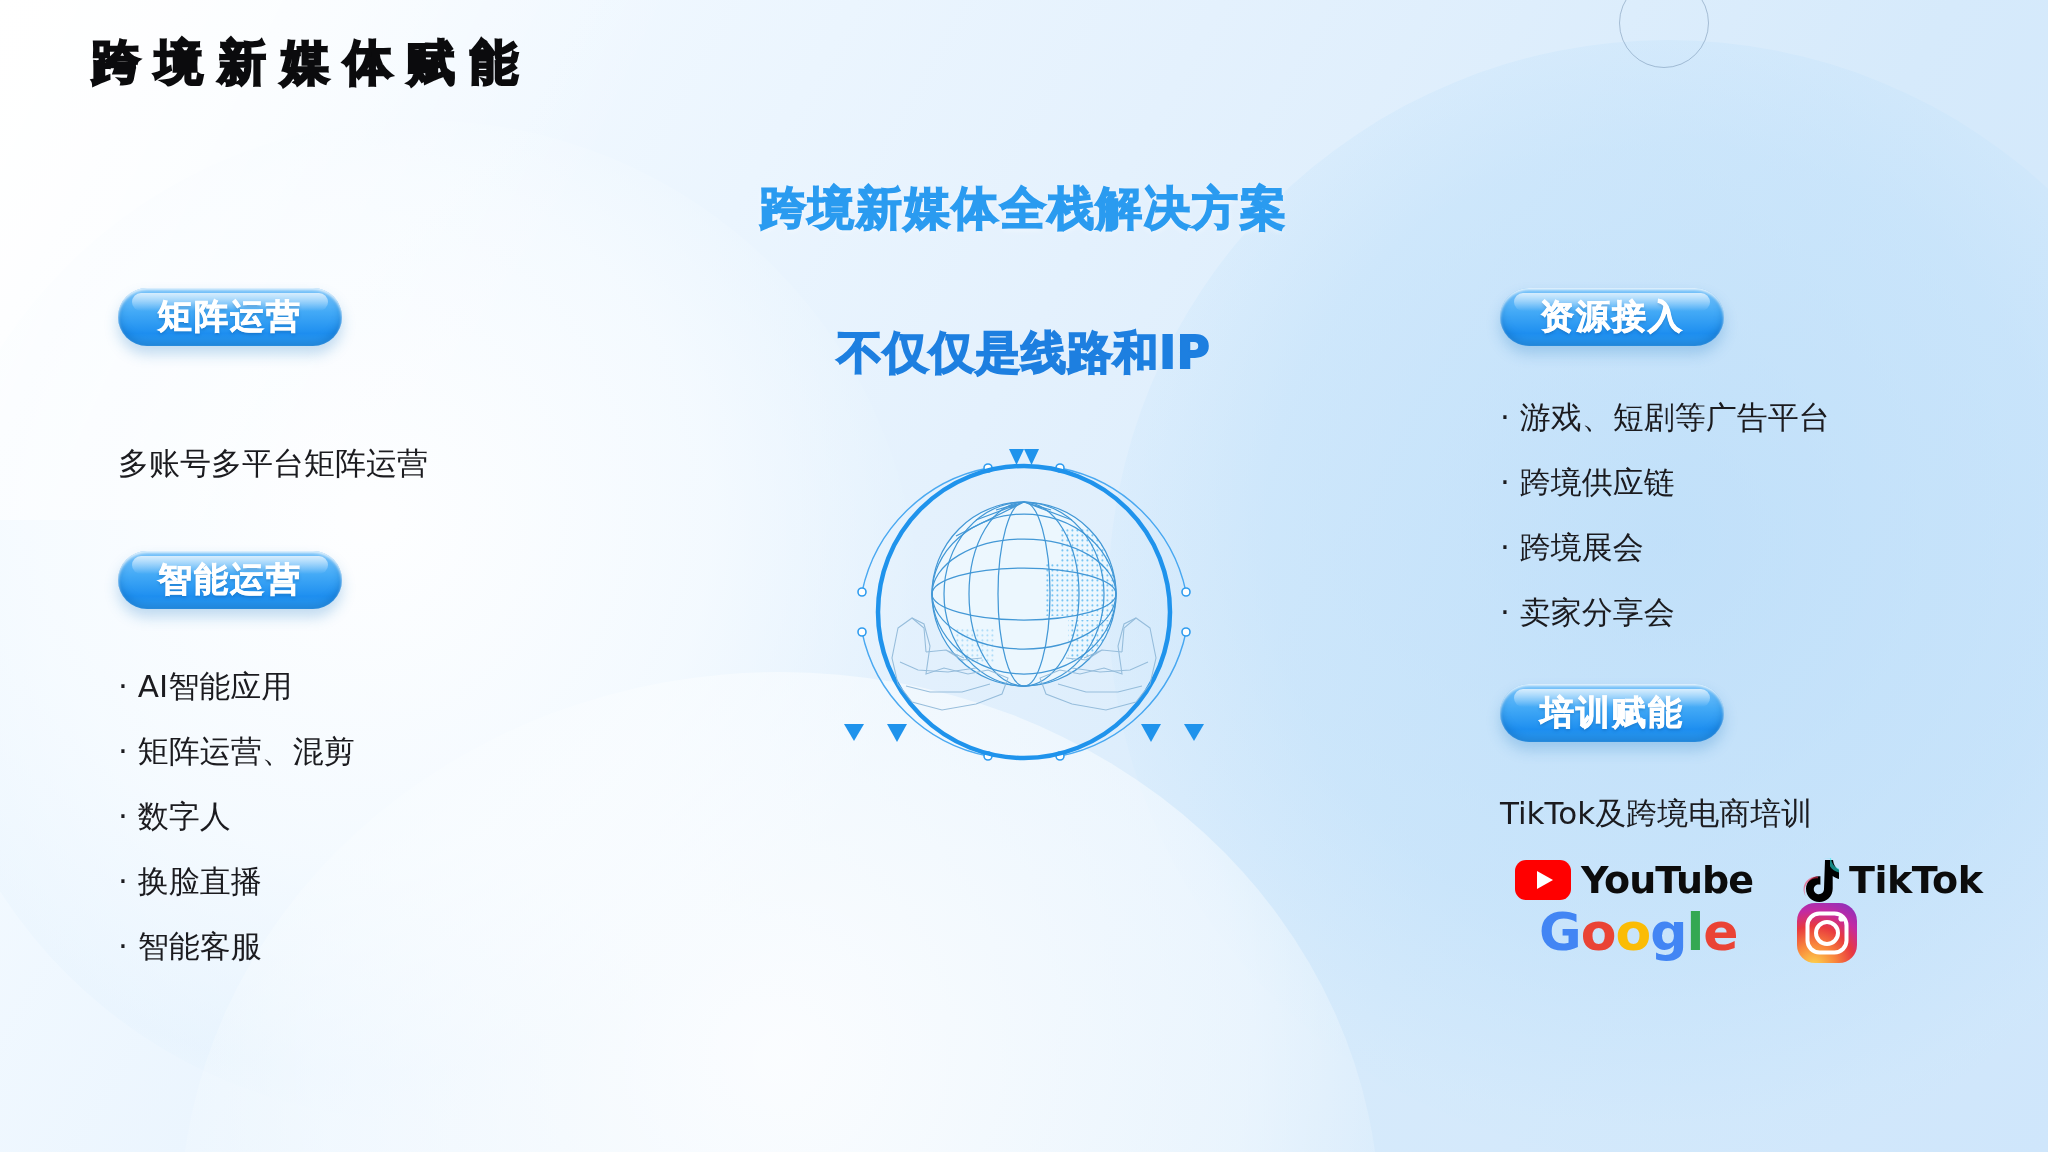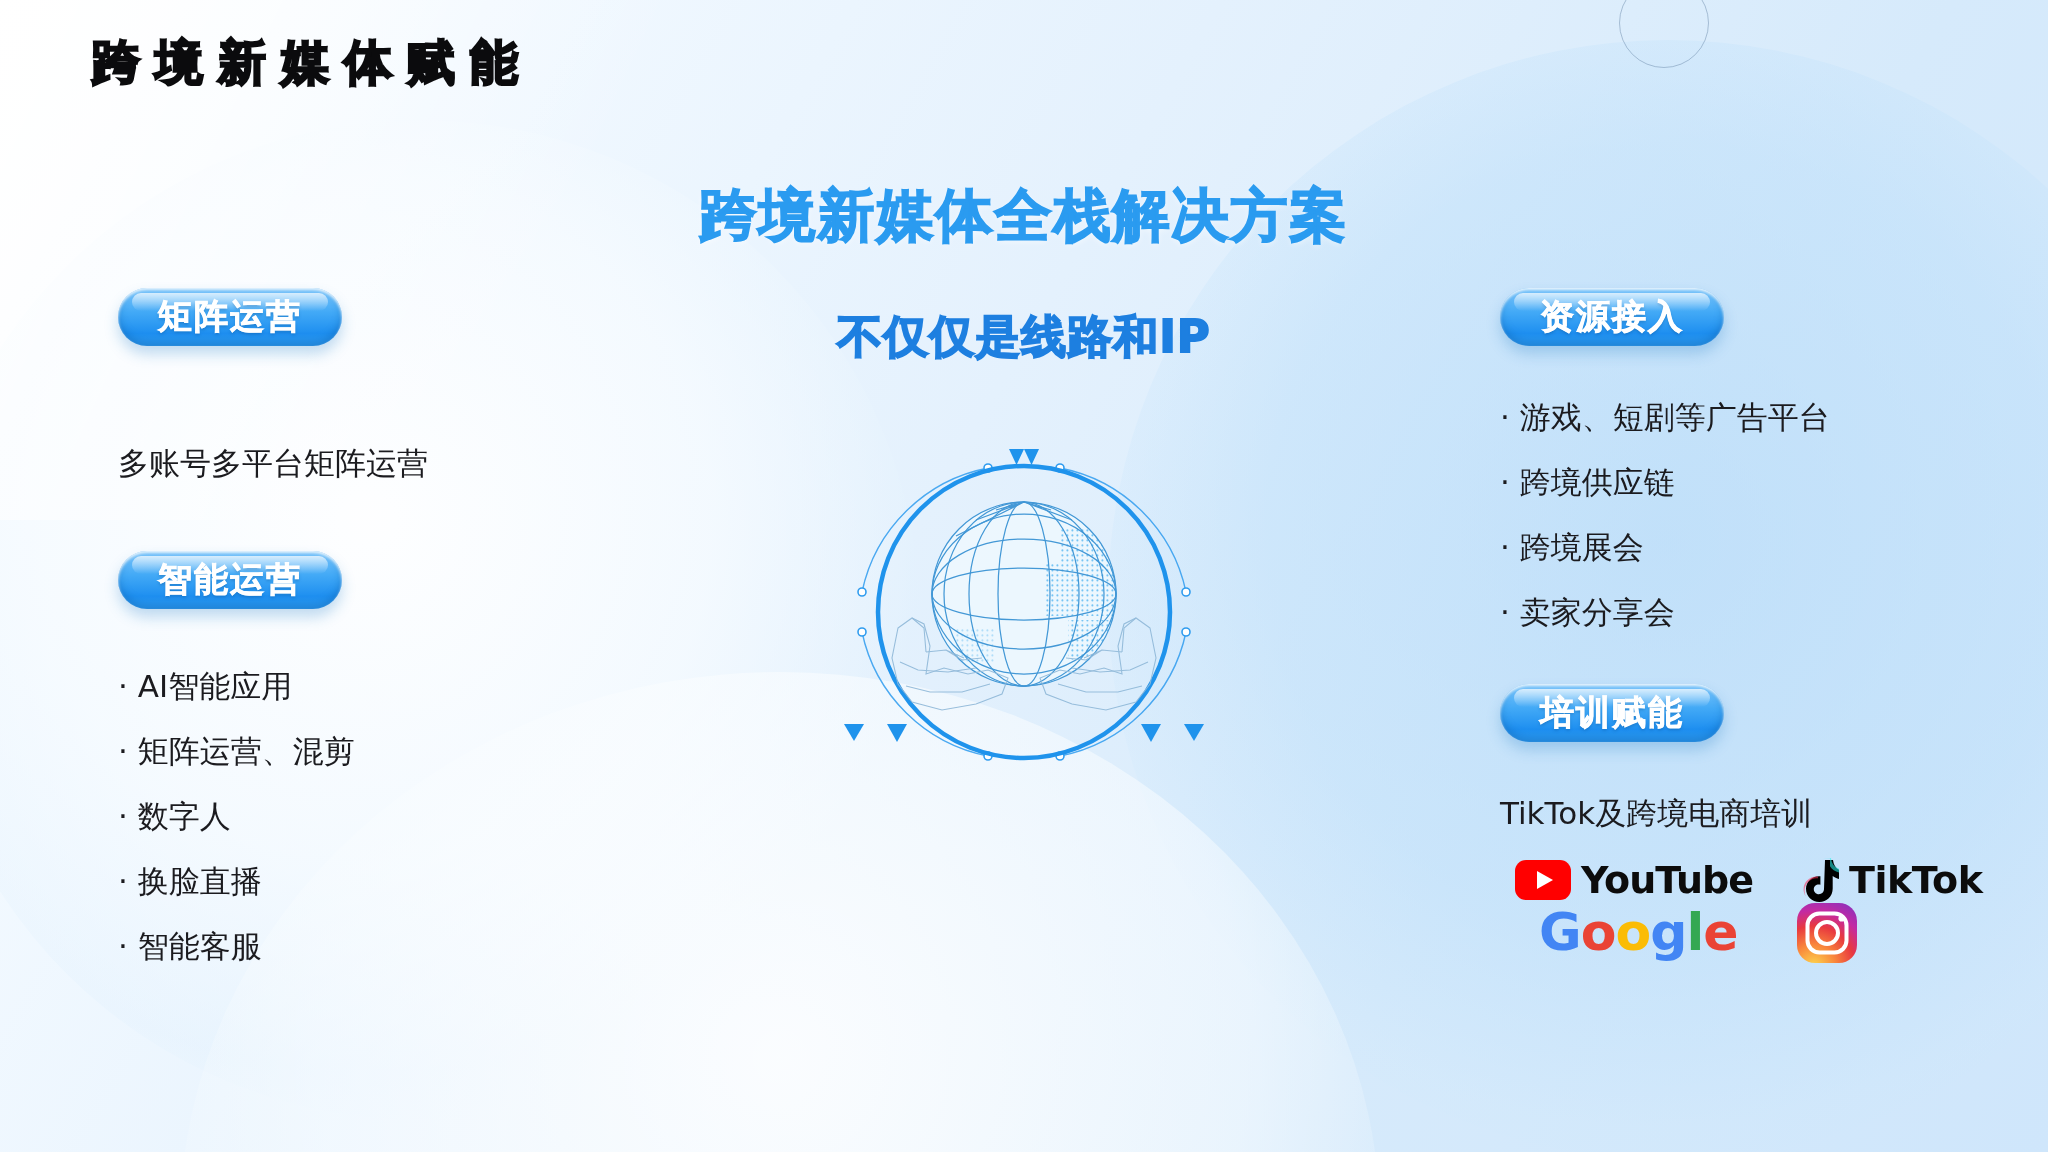--- a/index.html
+++ b/index.html
@@ -43,27 +43,27 @@
     font-size:48px;line-height:1;font-weight:700;color:#0b0b0d;
     letter-spacing:15px;
     font-family:"DejaVu Sans","Liberation Sans",sans-serif;
     -webkit-text-stroke:2.5px #0b0b0d;
     text-shadow:0 2px 2px rgba(255,255,255,.35);
   }
 
   
   .center-head{position:absolute;left:0;right:0;top:178px;text-align:center;}
   .center-head .h1{
-    font-size:57px;font-weight:700;color:#2a9bf0;letter-spacing:2px;
+    font-size:46px;font-weight:700;color:#2a9bf0;letter-spacing:2px;
     text-shadow:0 2px 6px rgba(255,255,255,.55);
     font-family:Liberation Mono, monospace;
     -webkit-text-stroke:1.6px #2a9bf0;
   }
   .center-head .h2{
-    margin-top:52px;
+    margin-top:83px;
     font-size:45px;font-weight:700;color:#1d7fe0;letter-spacing:1px;
     font-family:"DejaVu Sans","Liberation Sans",sans-serif;
     -webkit-text-stroke:1.8px #1d7fe0;
   }
 
   
   .pill{
     position:relative;display:inline-flex;align-items:center;justify-content:center;
     height:58px;padding:0 40px;border-radius:34px;
     background:linear-gradient(180deg,#7cc6fb 0%,#42a9f6 42%,#1e8ff0 78%,#2f9df4 100%);

